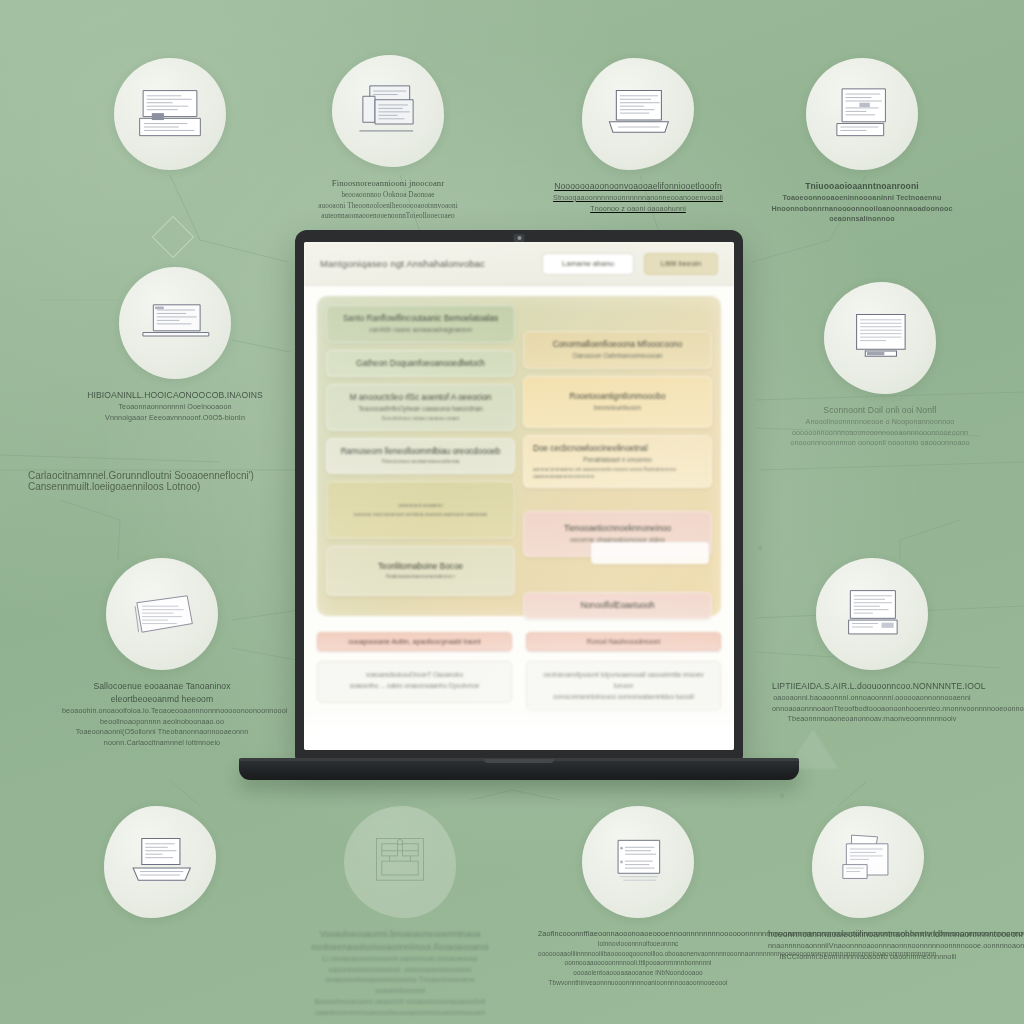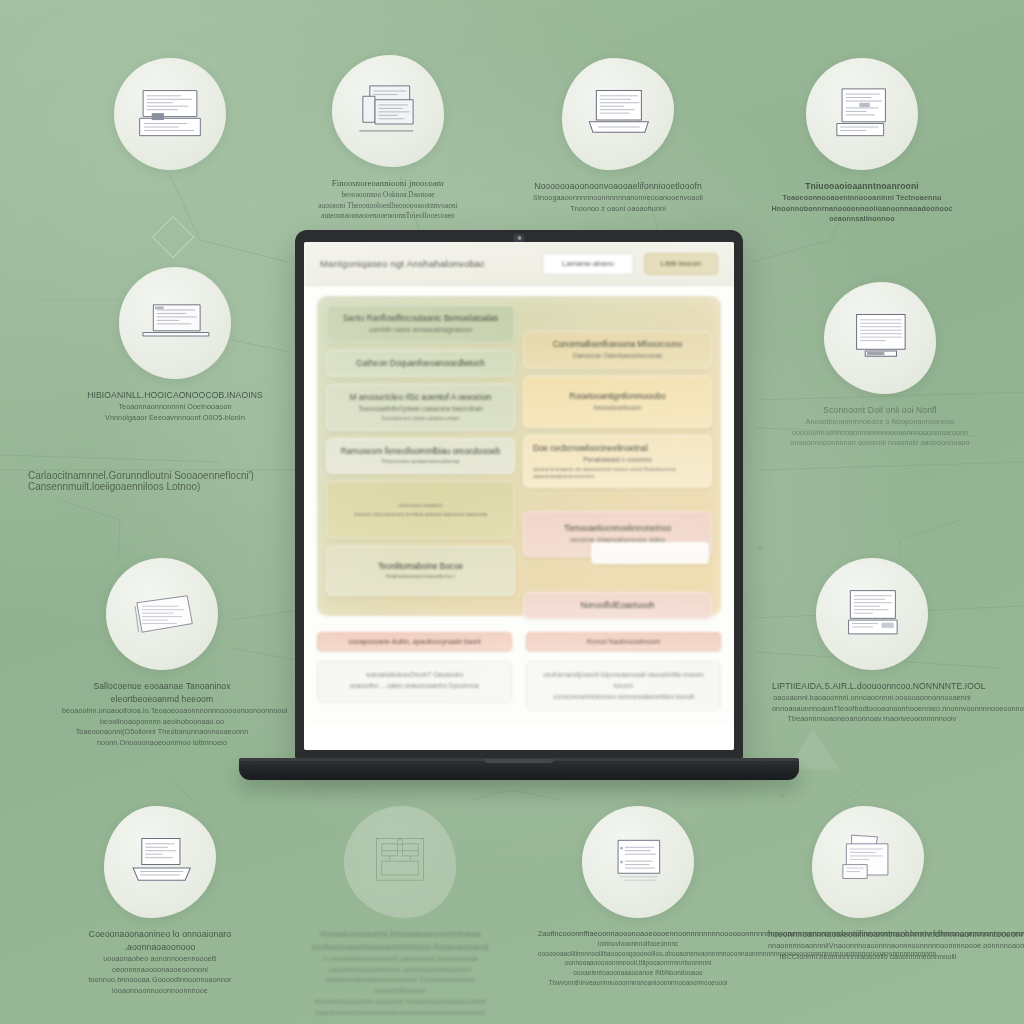--- a/index.html
+++ b/index.html
@@ -46,21 +46,21 @@
     filter: blur(0.45px);
     opacity: 0.92;
   }
   .badge .cap .l1 { font-size: 8.6px; color: #3d4d3f; display:block; }
   .badge.faded .disc { opacity: 0.30; box-shadow:none; }
   .badge.faded .cap { opacity: 0.42; filter: blur(0.8px); }
 
   
   #b-top-1 { left: 70px;  top: 58px;  }
   #b-top-2 { left: 288px; top: 55px; font-family: Liberation Serif, serif;  }
-  #b-top-3 { left: 518px; top: 58px;  }
+  #b-top-3 { left: 538px; top: 58px; text-decoration: underline;  }
   #b-top-4 { left: 762px; top: 58px; font-weight: bold;  }
   
   #b-mid-l { left: 75px;  top: 267px; }
   #b-mid-r { left: 780px; top: 282px; }
   #b-lmid-l{ left: 48px;  top: 558px; margin-left: 14px; }
   #b-lmid-r{ left: 772px; top: 558px; }
   
   #b-bot-1 { left: 60px;  top: 806px; }
   #b-bot-2 { left: 300px; top: 806px; }
   #b-bot-3 { left: 538px; top: 806px; }
@@ -394,21 +394,21 @@
       <g fill="none" stroke="#8d91a0" stroke-width="0.9">
         <path d="M14 26 l4 30"></path>
       </g>
     </svg>
   </div>
   <div class="cap">
     <span class="l1">Sallocoenue eooaanae Tanoaninox  eleortbeoeoanmd heeoom</span>
     <span>beoaoohin.onoaoolfoioa.lo.Teoaoeooaonnnonnnooooonoonoonnoooi</span><br>
     <span>beoollnoaoponnnn aeolnoboonaao.oo</span><br>
     <span>Toaeoonaonni(O5ollonni  Theobanonnaonnooaeonnn</span><br>
-    <span>noonn.Onoooonaoeoonnnoo   lottmnoeio</span>
+    <span>noonn.Carlaocitnamnnel   lottmnoeio</span>
   </div>
 </div>
 
 <div class="badge" id="b-lmid-r">
   <div class="disc">
     <svg viewBox="0 0 90 70">
       <g fill="#ffffff" stroke="#6c7080" stroke-width="1.1">
         <path d="M20 8 h52 v32 h-52 z"></path>
         <path d="M18 42 h56 v16 h-56 z"></path>
       </g>
@@ -432,25 +432,20 @@
     <svg viewBox="0 0 90 70">
       <g fill="#ffffff" stroke="#6c7080" stroke-width="1.2">
         <path d="M24 8 h44 v30 h-44 z"></path>
         <path d="M14 42 h66 l-6 14 h-54 z"></path>
       </g>
       <g stroke="#9aa0ad" stroke-width="0.8">
         <path d="M28 14 h34 M28 18 h26 M28 22 h36 M28 26 h20 M28 30 h32"></path>
         <path d="M22 46 h50 M22 50 h46"></path>
       </g>
     </svg>
-  </div>
-  <div class="cap">
-    <span class="l1">Coeoonaoonaonineo lo onnoaionaro .aoonnaoaoonooo</span>
-    <span>uooaonaobeo  aononnooennoooeB  oeonnnnaoooonaooeoonnoni</span><br>
-    <span>toonnoo.bnnoooaa  Goooodinnoonnoaonnor  looaonnoonnooonnoonnnooe</span>
   </div>
 </div>
 
 <div class="badge faded" id="b-bot-2">
   <div class="disc blobA">
     <svg viewBox="0 0 90 70">
       <g fill="none" stroke="#6f7a6c" stroke-width="0.9">
         <rect x="18" y="8" width="54" height="48"></rect>
         <rect x="24" y="14" width="18" height="14"></rect>
         <rect x="48" y="14" width="18" height="14"></rect>

